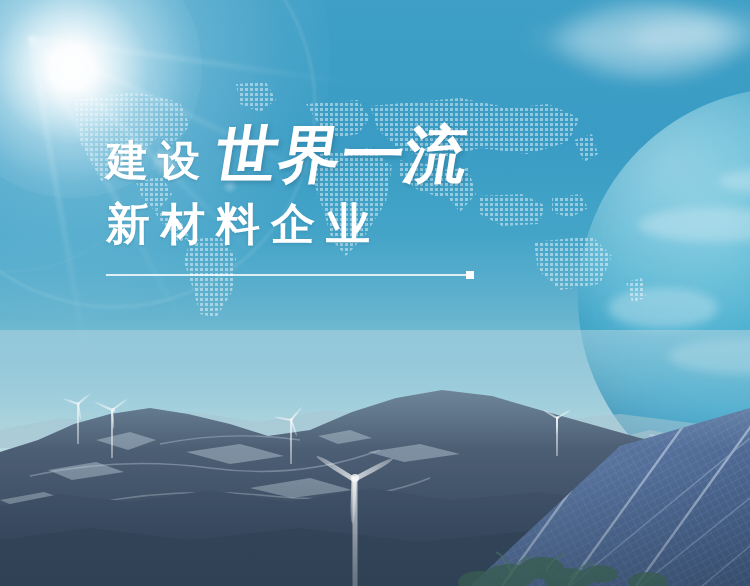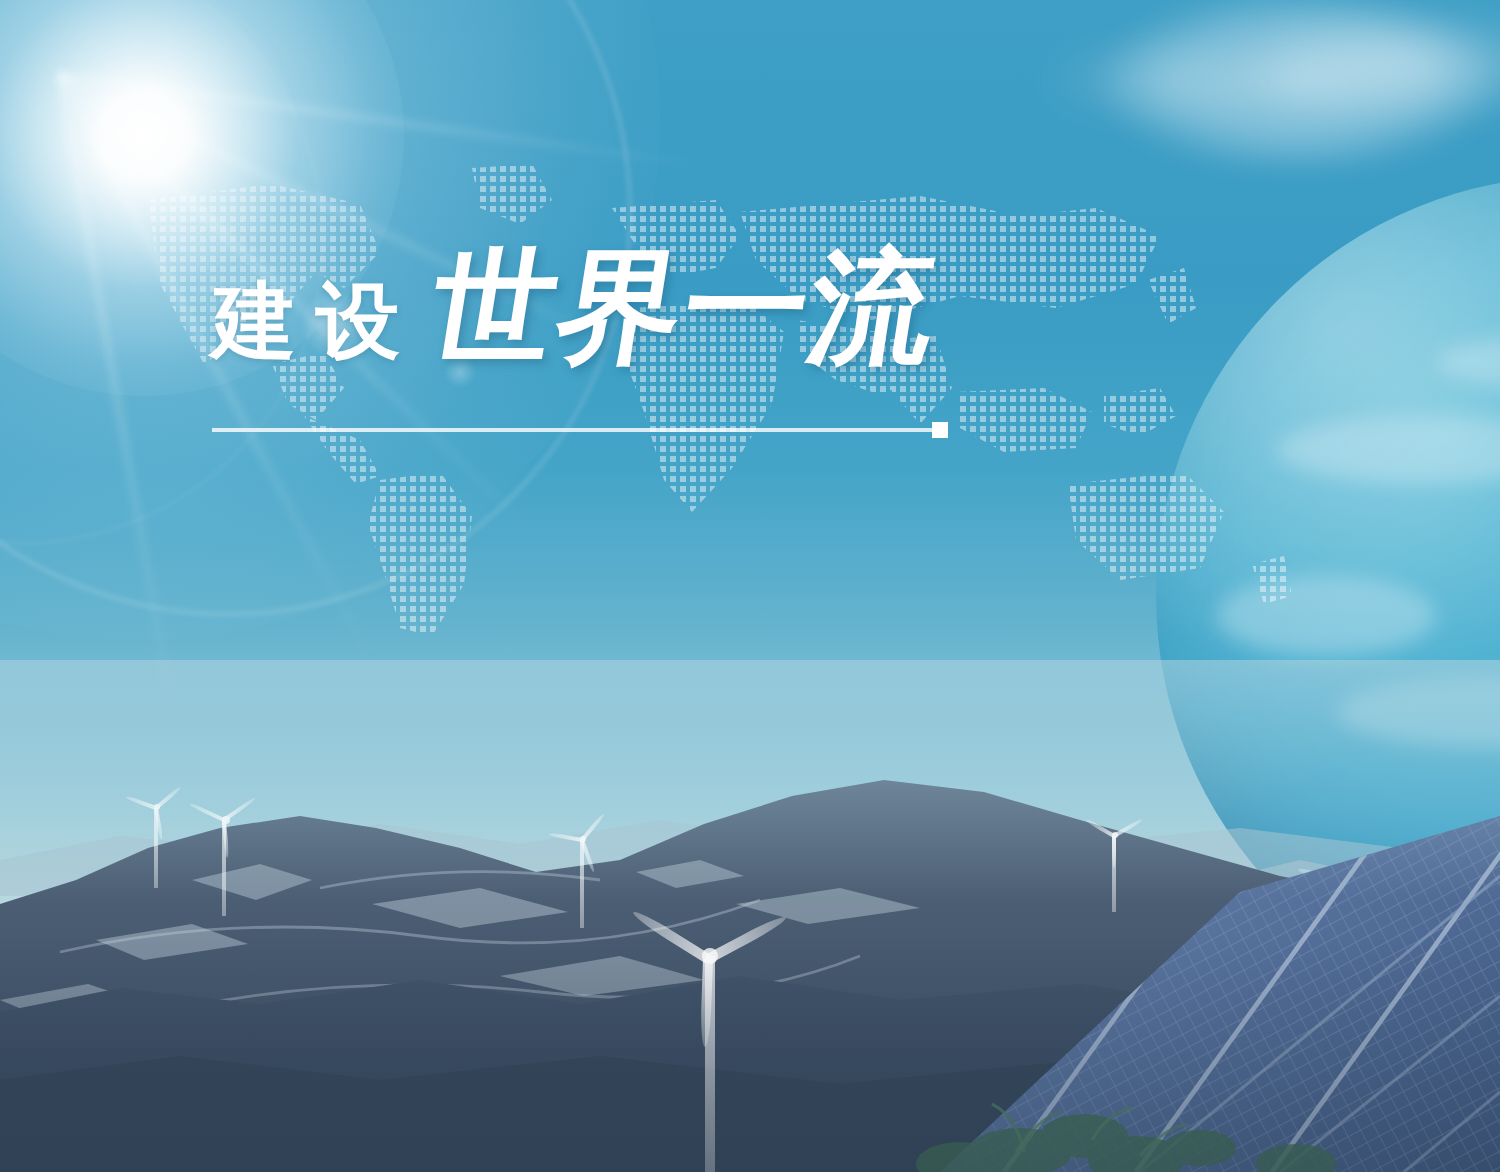--- a/index.html
+++ b/index.html
@@ -492,20 +492,21 @@
   <div id="haze-mid"></div>
   <div id="haze-bottom"></div>
 
   <div id="copy">
 
     <div id="headline-1">
       <span id="headline-lead">建设</span>
       <span id="headline-strong">世界一流</span>
     </div>
 
+    <div id="headline-2">新材料企业</div>
 
     <div id="rule">
       <span id="rule-cap"></span>
     </div>
 
   </div>
 
 </div>
 
 </body></html>

